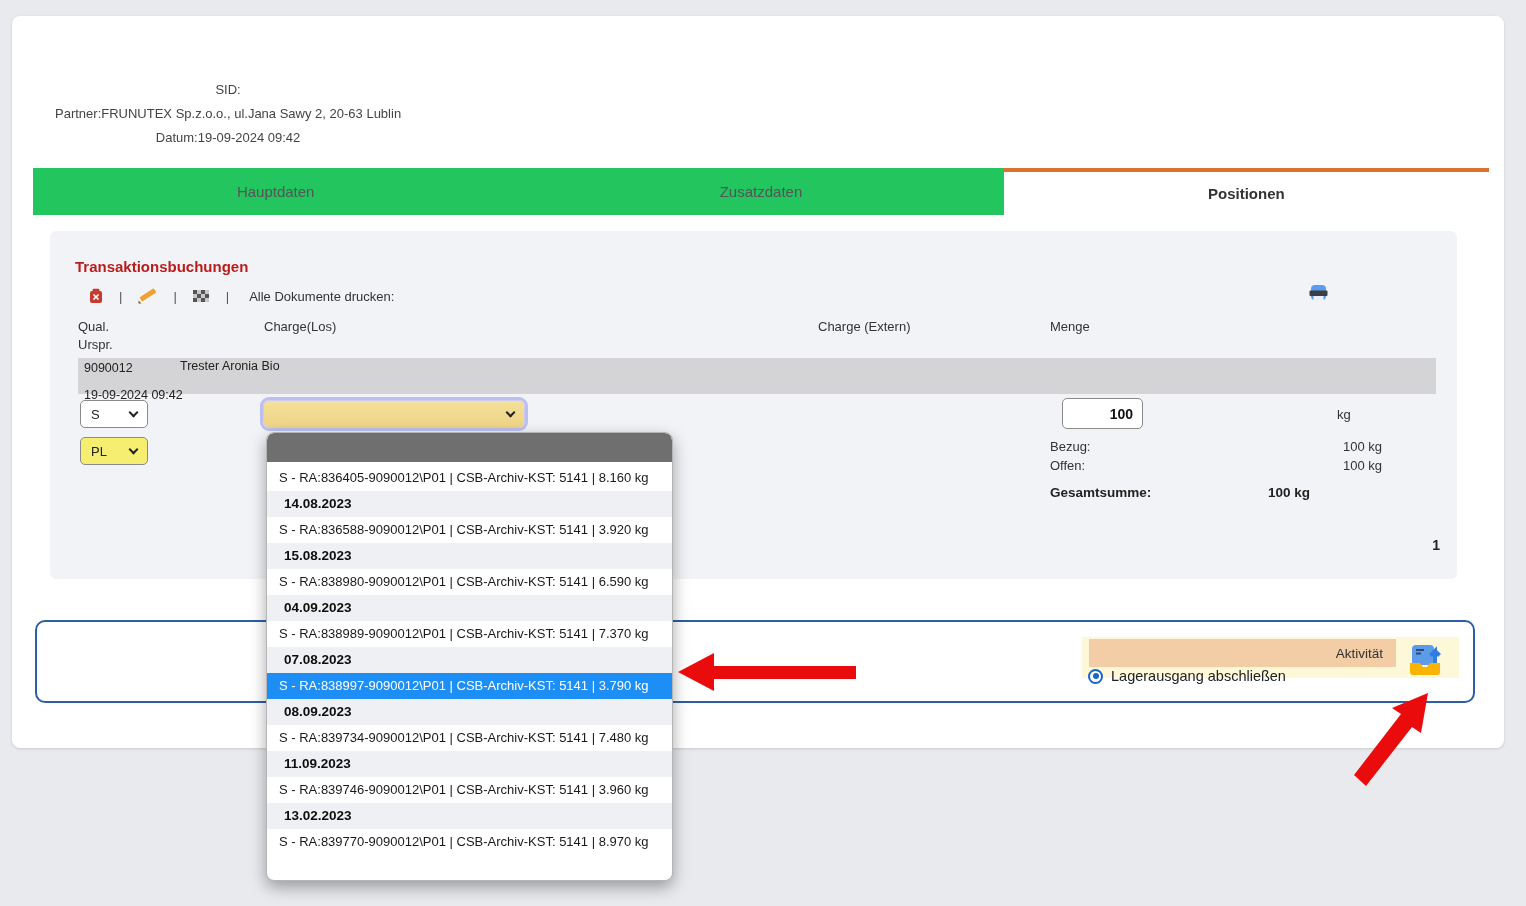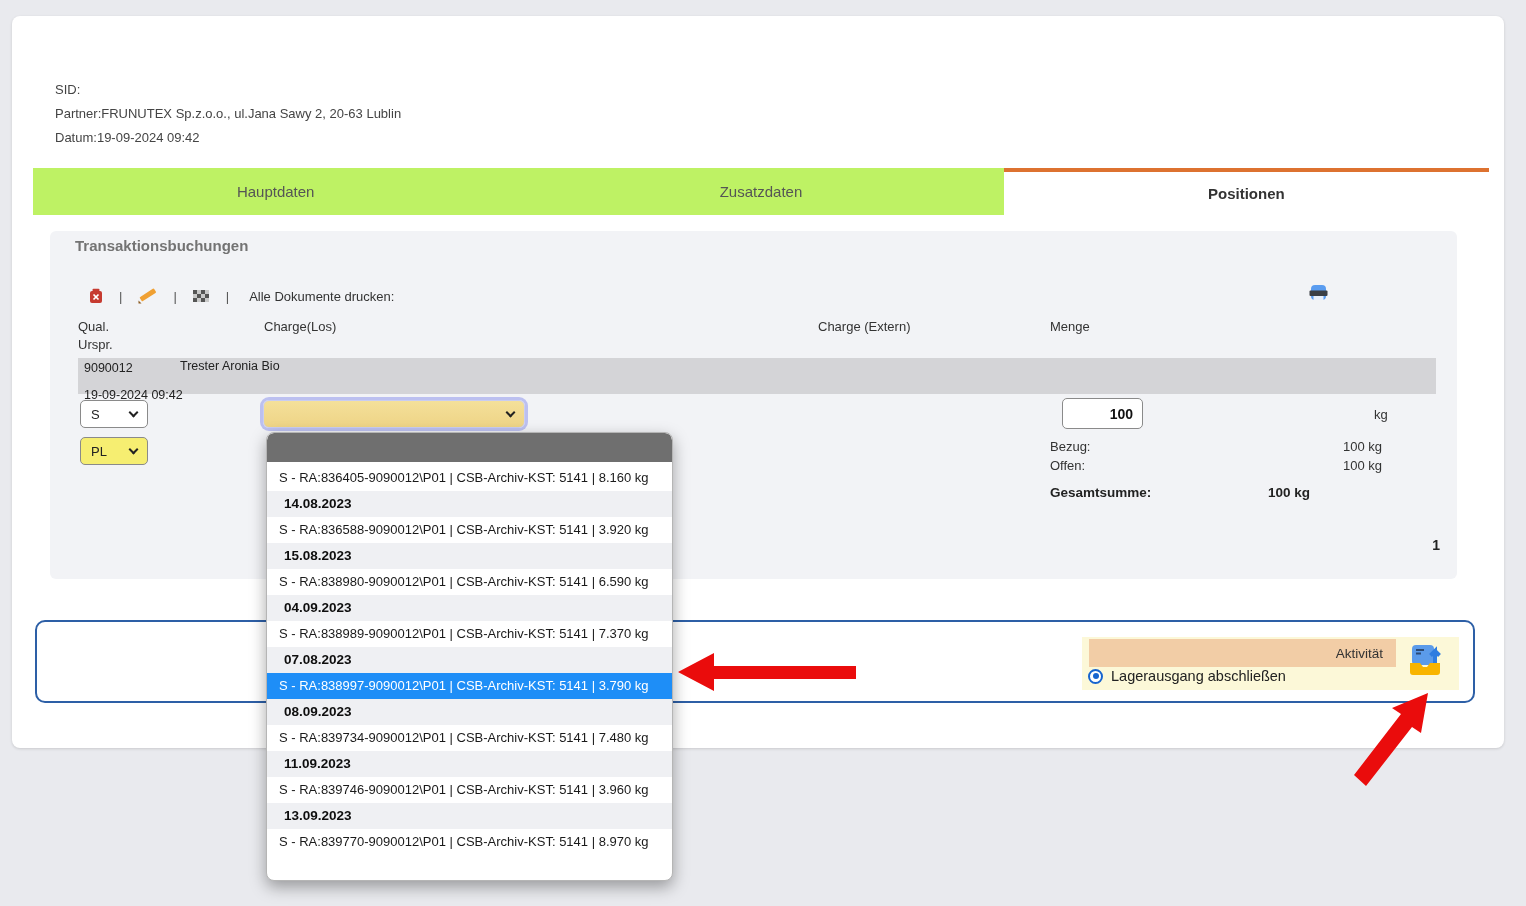--- a/index.html
+++ b/index.html
@@ -18,40 +18,40 @@
   }
   .card-header {
     position:relative; height:60px; border-bottom:1px solid #ececec;
   }
   .page-title {
     position:absolute; left:35px; top:26px;
     font-size:17px; font-weight:bold; color:#3a3a3a;
   }
   .gears { position:absolute; right:50px; top:32px; }
   .meta { position:absolute; left:43px; top:66px; font-size:13px; color:#444; }
-  .meta div { margin-bottom:9px; line-height:15px; }
+  .meta div { margin-bottom:9px; line-height:15px;text-align:center; }
   .tabs {
     position:absolute; left:21px; top:152px; width:1456px; height:47px;
     display:flex;
   }
   .tab {
     flex:1; display:flex; align-items:center; justify-content:center;
-    font-size:15px; color:#555; background:#bef264; cursor:pointer;
+    font-size:15px; color:#555; background:#22c55e; cursor:pointer;
   }
   .tab.active {
     background:#ffffff; border-top:4px solid #dd7230;
     font-weight:bold; color:#333;
   }
   .panel {
     position:absolute; left:38px; top:215px; width:1407px; height:348px;
     background:#f2f3f6; border-radius:6px;
   }
   .section-title {
-    position:absolute; left:25px; top:6px;
-    font-size:15px; font-weight:bold; color:#737373;
+    position:absolute; left:25px; top:27px;
+    font-size:15px; font-weight:bold; color:#b91c1c;
   }
   .toolbar { position:absolute; left:39px; top:54px; height:22px; display:flex; align-items:center; gap:0; }
   .tb-sep { color:#555; font-size:13px; margin:0 16px; }
   .tb-icon { display:inline-flex; align-items:center; cursor:pointer; }
   .tb-label { font-size:13px; color:#333; margin-left:4px; }
   .printer { position:absolute; left:1258px; top:54px; cursor:pointer; }
   .col-h { position:absolute; font-size:13px; color:#333; }
   .gray-row {
     position:absolute; left:28px; top:127px; width:1358px; height:36px;
     background:#d4d4d7; font-size:12.5px; color:#222;
@@ -77,31 +77,31 @@
     border:1px solid #c9cdf1;
     box-shadow:0 0 0 3px #bcc0f0;
     border-radius:6px;
   }
   .menge-input {
     position:absolute; left:1012px; top:167px; width:81px; height:31px;
     border:1px solid #8a8a8a; border-radius:5px; background:#fff;
     font-family:"Liberation Sans", sans-serif;
     font-size:14px; font-weight:bold; color:#111; text-align:right; padding-right:9px;
   }
-  .kg-lbl { position:absolute; left:1287px; top:176px; font-size:13px; color:#333;margin-left:37px; }
+  .kg-lbl { position:absolute; left:1287px; top:176px; font-size:13px; color:#333; }
   .sum-line { position:absolute; font-size:13px; color:#333; }
   .sum-val { position:absolute; font-size:13px; color:#333; text-align:right; width:90px; }
   .gesamt { font-weight:bold; font-size:13.5px; color:#222; }
   .page-num { position:absolute; left:1340px; top:306px; width:50px; text-align:right; font-size:14px; font-weight:bold; color:#222; }
   .blue-bar {
     position:absolute; left:23px; top:604px; width:1440px; height:83px;
     border:2px solid #2d5fa6; border-radius:10px; background:#fff;
   }
   .yellow-panel {
-    position:absolute; left:1045px; top:15px; width:377px; height:53px;
+    position:absolute; left:1045px; top:15px; width:377px; height:41px;
     background:#fcf8d8;
   }
   .peach-bar {
     position:absolute; left:7px; top:2px; width:307px; height:28px;
     background:#f2cda6; display:flex; align-items:center; justify-content:flex-end;
     padding-right:13px; font-size:13.5px; color:#333; cursor:pointer;
   }
   .radio-row { position:absolute; left:6px; top:31px; display:flex; align-items:center; }
   .radio {
     width:15px; height:15px; border-radius:50%; border:2px solid #1664cf;
@@ -264,21 +264,21 @@
       <div class="dd-row row-date">15.08.2023</div>
       <div class="dd-row row-option">S - RA:838980-9090012\P01 | CSB-Archiv-KST: 5141 | 6.590 kg</div>
       <div class="dd-row row-date">04.09.2023</div>
       <div class="dd-row row-option">S - RA:838989-9090012\P01 | CSB-Archiv-KST: 5141 | 7.370 kg</div>
       <div class="dd-row row-date">07.08.2023</div>
       <div class="dd-row row-option selected">S - RA:838997-9090012\P01 | CSB-Archiv-KST: 5141 | 3.790 kg</div>
       <div class="dd-row row-date">08.09.2023</div>
       <div class="dd-row row-option">S - RA:839734-9090012\P01 | CSB-Archiv-KST: 5141 | 7.480 kg</div>
       <div class="dd-row row-date">11.09.2023</div>
       <div class="dd-row row-option">S - RA:839746-9090012\P01 | CSB-Archiv-KST: 5141 | 3.960 kg</div>
-      <div class="dd-row row-date">13.09.2023</div>
+      <div class="dd-row row-date">13.02.2023</div>
       <div class="dd-row row-option">S - RA:839770-9090012\P01 | CSB-Archiv-KST: 5141 | 8.970 kg</div>
     </div>
 </div>
 
 <svg class="arrows">
   <path fill="#ea0c0c" d="M856 666 L714 666 L714 653 L678 672 L714 691 L714 679 L856 679 Z"></path>
   <path fill="#ea0c0c" d="M1366 786 L1412 727 L1421 733 L1428 693 L1392 708 L1401 714 L1354 775 Z"></path>
 </svg>
 
 </body></html>

